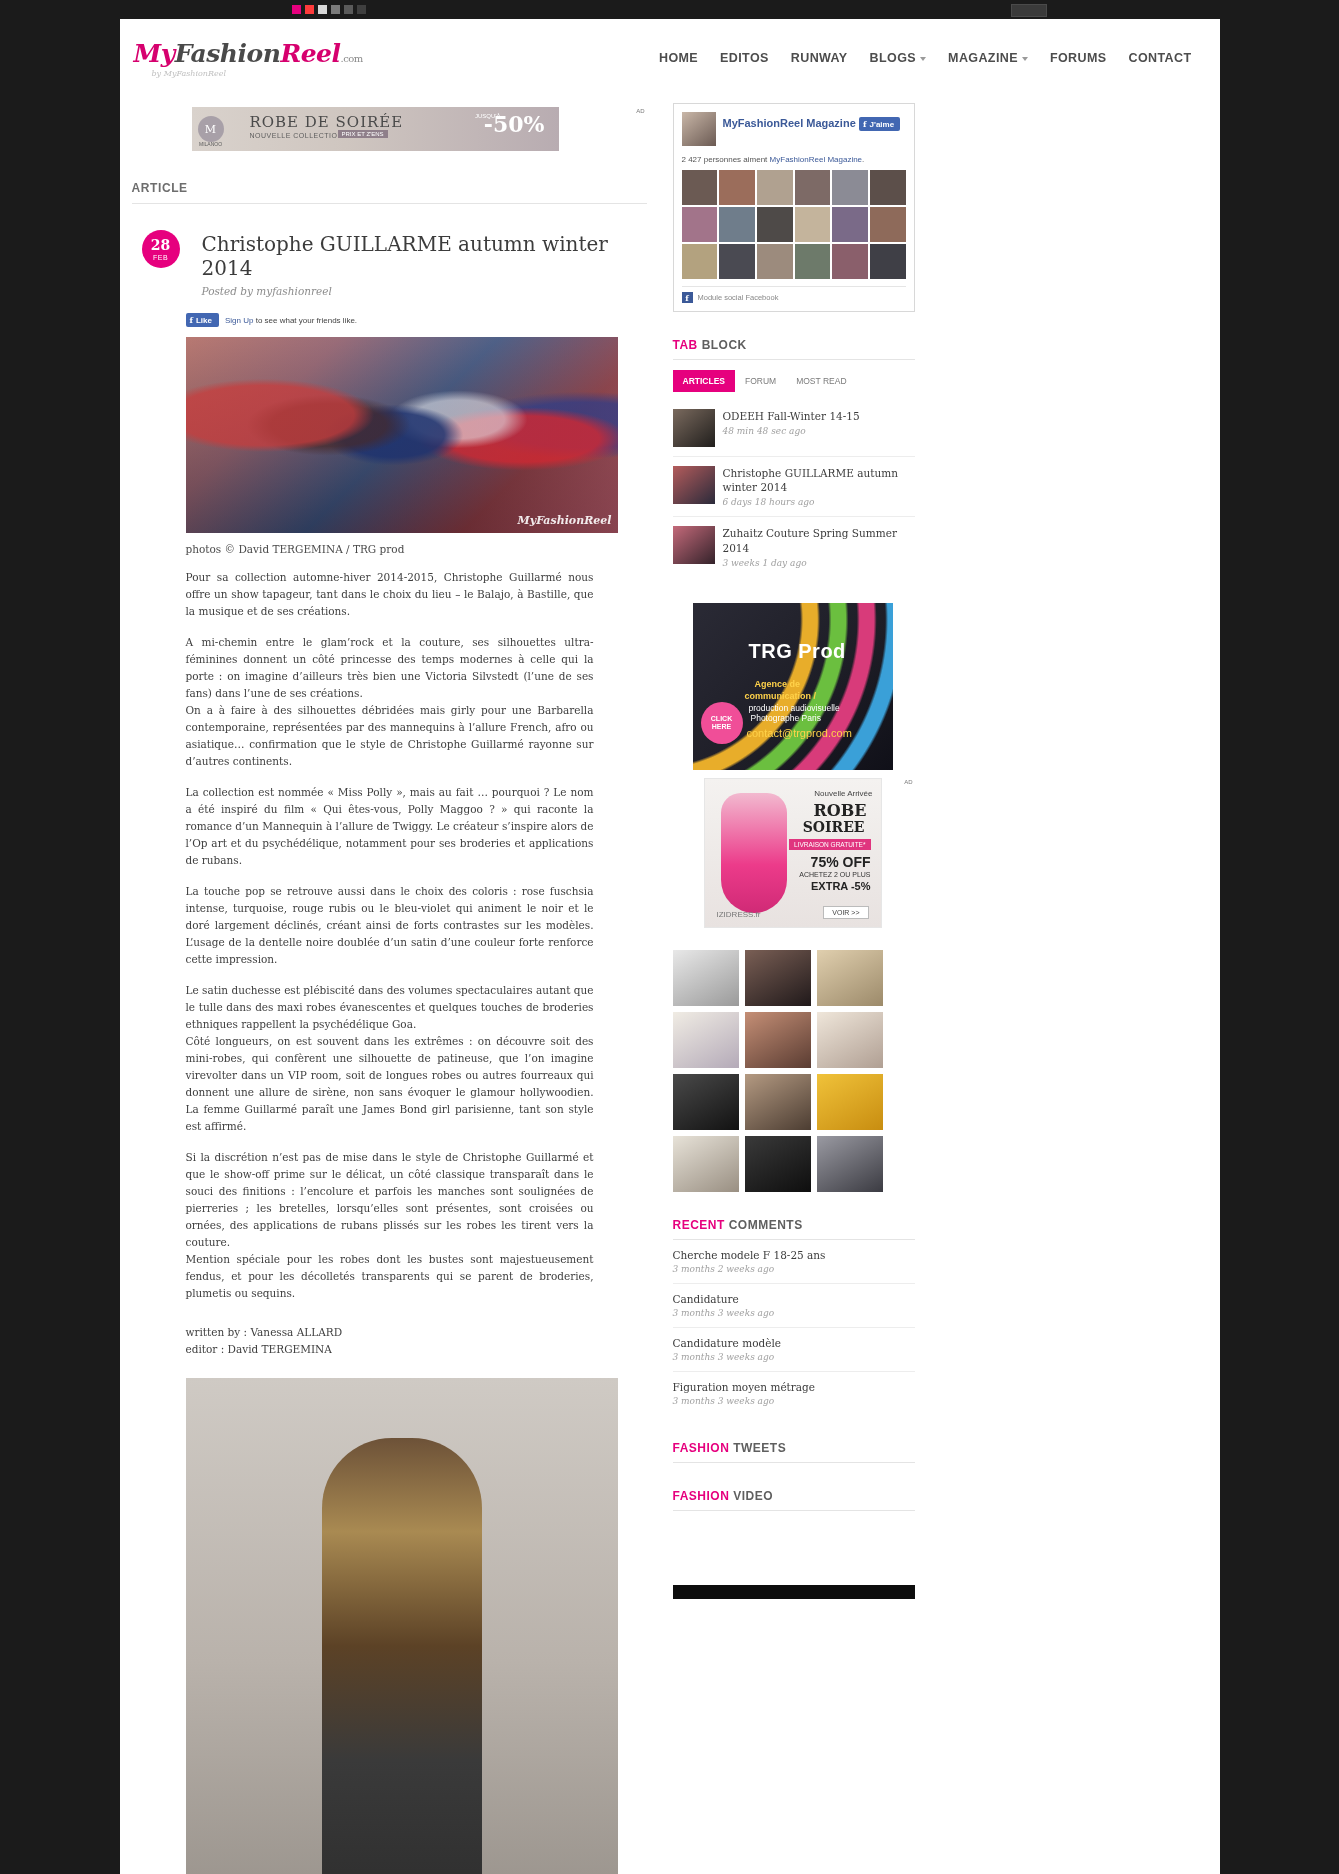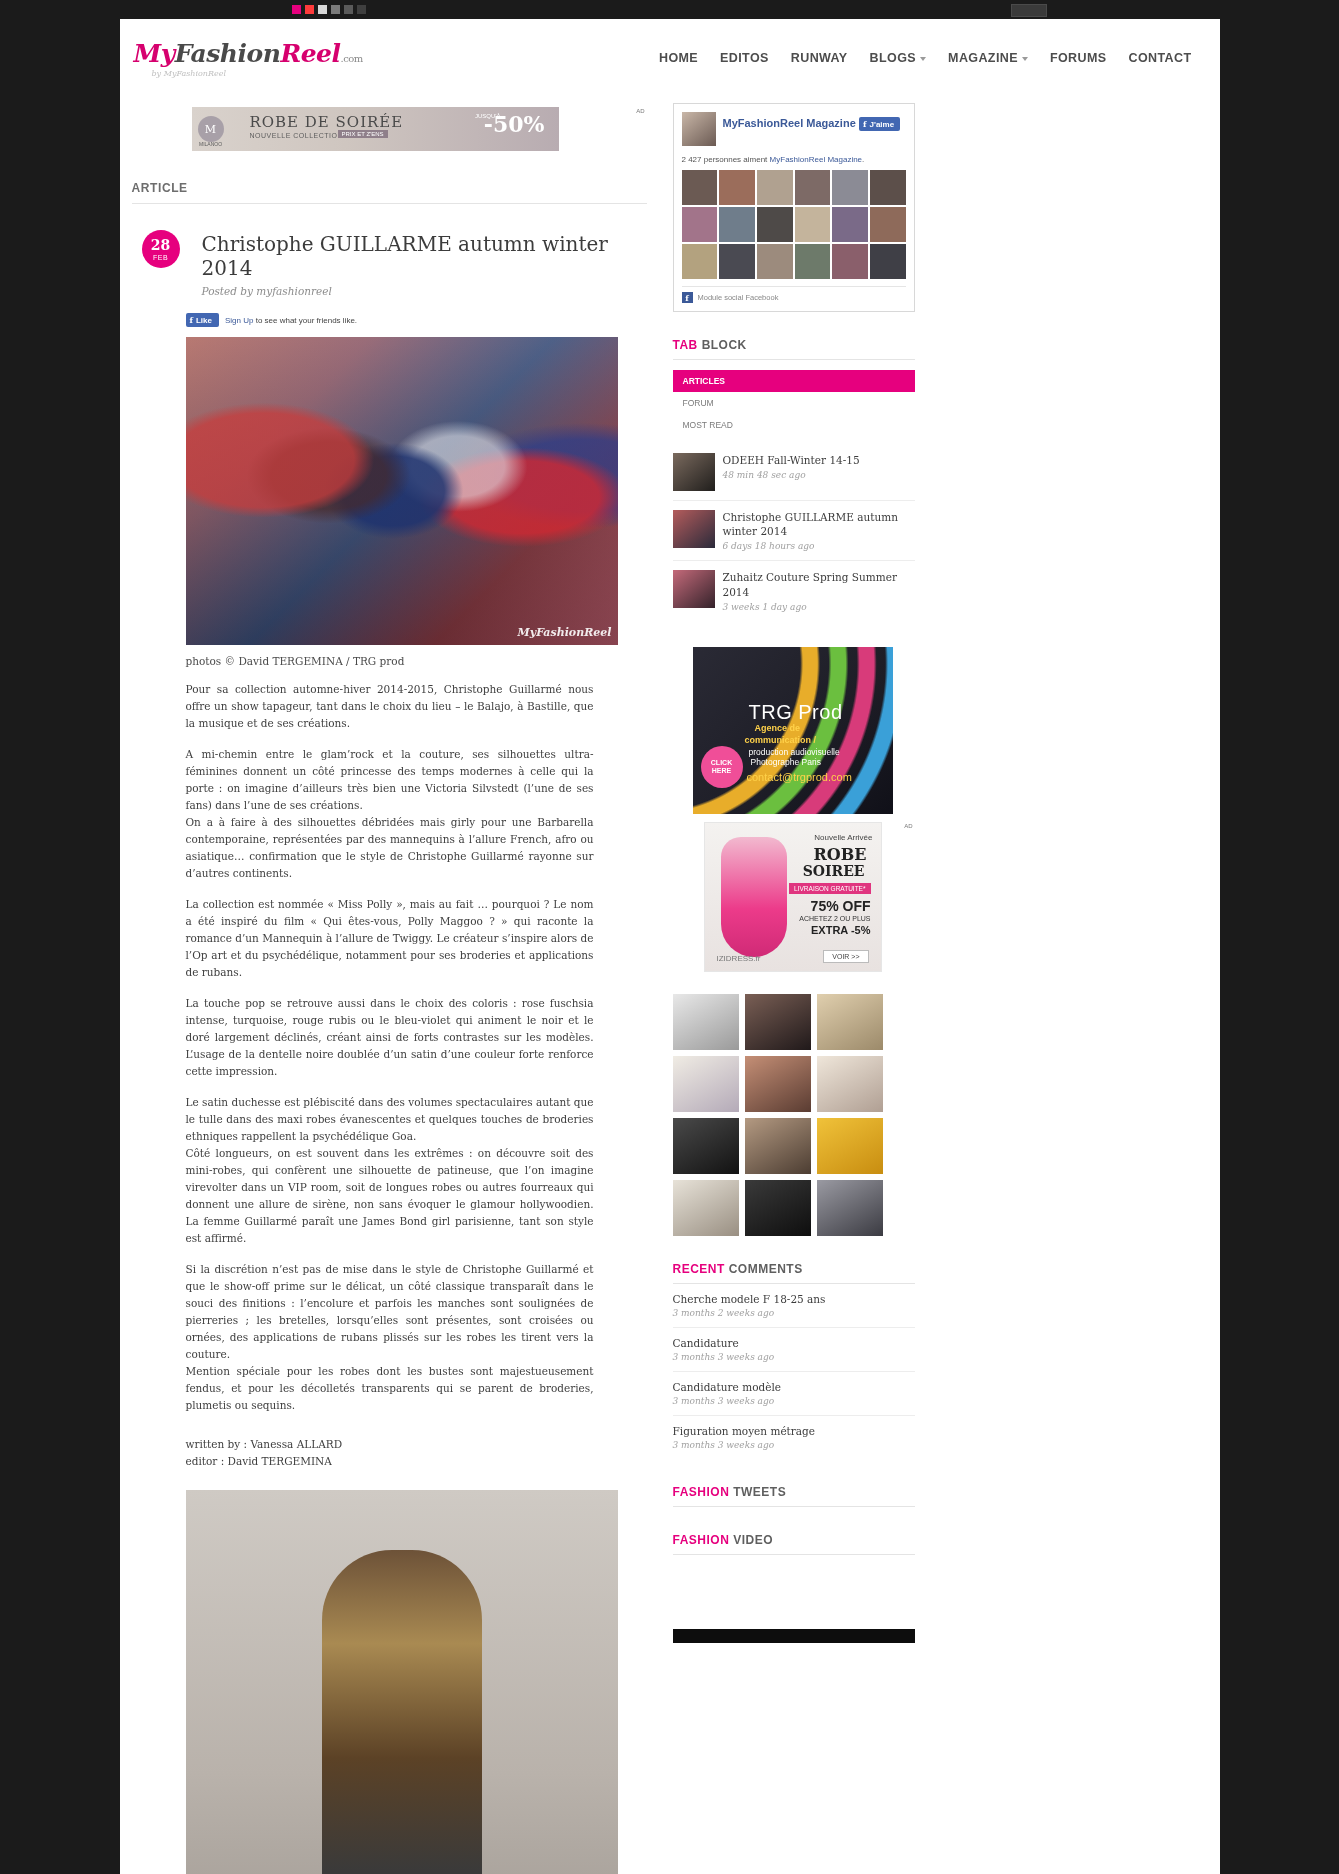--- a/index.html
+++ b/index.html
@@ -182,21 +182,21 @@
   }
   .fb-like-btn {
     background:#4267b2; color:#fff; font-size:8px; font-weight:bold;
     padding: 2px 7px 2px 4px; border-radius:2px;
     display:flex; align-items:center; gap:3px;
   }
   .fb-f { font-family:"DejaVu Serif",serif; font-weight:bold; }
   .fb-like-text { font-size:8px; color:#444; }
   .fb-like-text a{ color:#3b5998; text-decoration:none;}
   .hero-img {
-    width: 432px; height: 308px;
+    width: 432px; height: 196px;
     margin: 10px 12px 0 54px;
     background: linear-gradient(135deg,#b06a62 0%, #8e5c6a 25%, #3b4f7a 50%, #8b3a43 75%, #b55a6a 100%);
     position: relative;
     overflow:hidden;
   }
   .hero-img::after {
     content:"";
     position:absolute; inset:0;
     background:
       radial-gradient(ellipse at 18% 40%, rgba(200,60,60,.75) 0 18%, transparent 22%),
@@ -281,21 +281,21 @@
     font-family:"DejaVu Serif",serif;font-weight:bold;
   }
   .side-head {
     margin-top: 26px;
     border-bottom: 1px solid #e4e4e4;
     padding-bottom: 7px;
     font-size: 12px; font-weight: bold; letter-spacing:.5px;
   }
   .side-head .pink { color:#e6007e; }
   .side-head .dark { color:#5f5f5f; }
-  .tabs { display:flex; gap:0; margin-top: 10px; flex-direction: column; }
+  .tabs { display:flex; gap:0; margin-top: 10px; }
   .tab {
     font-size: 8.5px; padding: 5px 9px; color:#7a7a7a; cursor:pointer;
     border:1px solid transparent;
   }
   .tab.active { background:#e6007e; color:#fff; font-weight:bold; }
   .tab-list { margin-top: 8px; }
   .tab-item {
     display:flex; gap:8px; padding: 9px 0;
     border-bottom: 1px solid #ededed;
   }
@@ -319,21 +319,21 @@
     position: relative; overflow:hidden;
   }
   .ad-trg .arcs {
     position:absolute; inset:0;
     background:
       radial-gradient(circle at -20% 10%, transparent 52%, #e8ad2a 53% 58%, transparent 59%),
       radial-gradient(circle at -20% 10%, transparent 62%, #6bbf3f 63% 68%, transparent 69%),
       radial-gradient(circle at -20% 10%, transparent 72%, #d83b7a 73% 78%, transparent 79%),
       radial-gradient(circle at -20% 10%, transparent 82%, #3aa0d8 83% 88%, transparent 89%);
   }
-  .ad-trg .t1 { position:absolute; left: 56px; top: 54px; font-size: 20px; font-weight:normal; color:#fff; letter-spacing:.5px;}
+  .ad-trg .t1 { position:absolute; left: 56px; top: 37px; font-size: 20px; font-weight:bold; color:#fff; letter-spacing:.5px;}
   .ad-trg .t2 { position:absolute; left: 62px; top: 76px; font-size: 9px; font-weight:bold; color:#ffd24a;}
   .ad-trg .t3 { position:absolute; left: 52px; top: 88px; font-size: 9px; font-weight:bold; color:#ffd24a;text-align:center;}
   .ad-trg .t4 { position:absolute; left: 56px; top: 100px; font-size: 8.5px; color:#fff;}
   .ad-trg .t5 { position:absolute; left: 58px; top: 110px; font-size: 8.5px; color:#fff;}
   .ad-trg .t6 { position:absolute; left: 54px; top: 124px; font-size: 11px; color:#ffd24a;}
   .ad-trg .click {
     position:absolute; left: 8px; bottom: 26px;
     width: 42px; height: 42px; border-radius:50%;
     background:#f04e98; color:#fff; font-size:7px; font-weight:bold;
     display:flex; align-items:center; justify-content:center; text-align:center; line-height:1.1;

